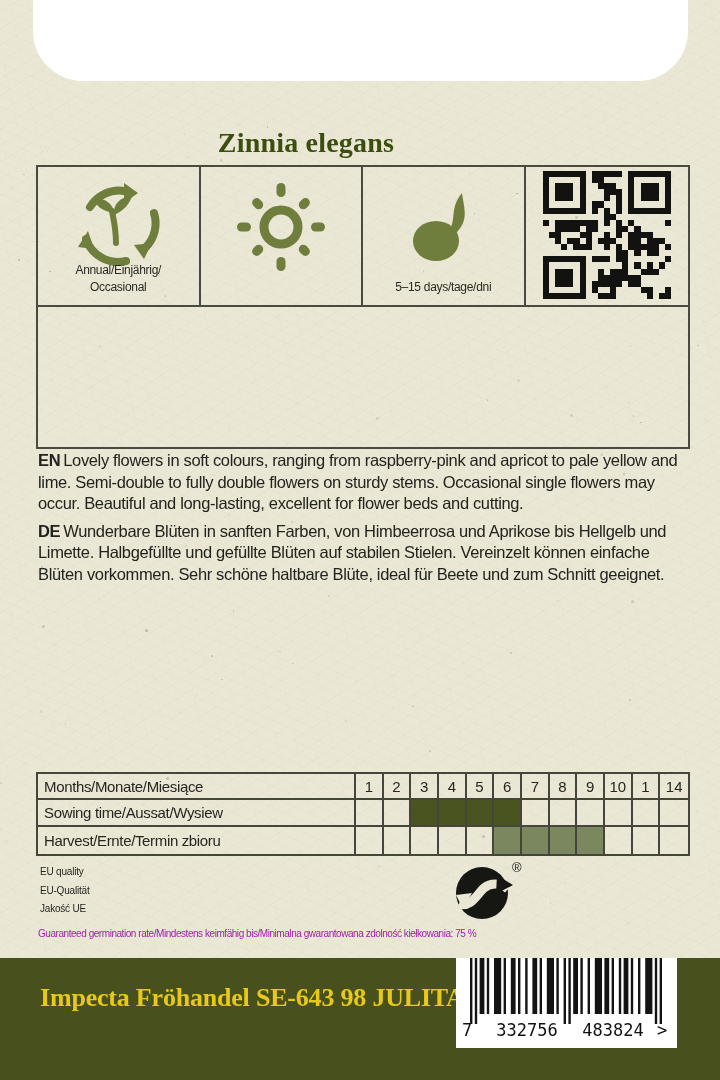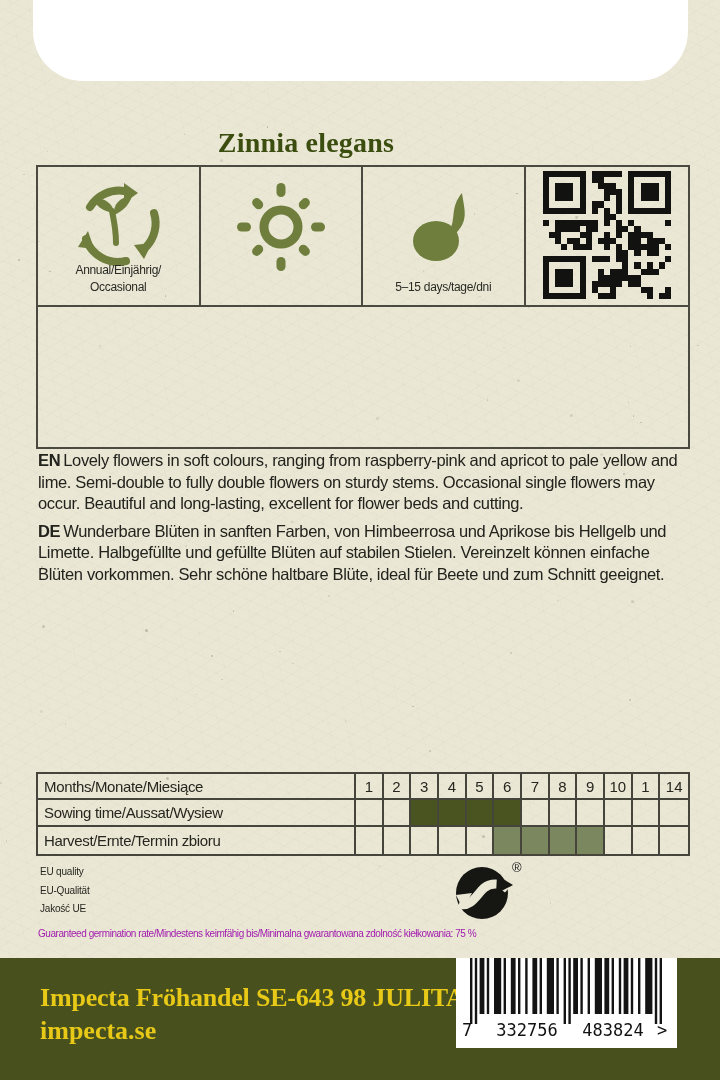--- a/index.html
+++ b/index.html
@@ -422,21 +422,20 @@
       <polygon points="1,33 17,31 8,47" fill="#eae7d5"></polygon>
       <polygon points="42,13 58,23 41,32" fill="#161612"></polygon>
     </svg>
     <span class="rmark">®</span>
   </div>
 
   <div class="germ">Guaranteed germination rate/Mindestens keimfähig bis/Minimalna gwarantowana zdolność kiełkowania: 75 %</div>
 
   <div class="footer">
     <div class="addr">Impecta Fröhandel SE-643 98 JULITA</div>
-    <div class="site">impecta.se</div>
     <div class="barcode-box">
       <svg id="barcode-bars" width="192" height="68" viewBox="0 0 80 68" preserveAspectRatio="none">
           <rect x="0" y="0" width="1" height="66" fill="#141414"></rect>
           <rect x="2" y="0" width="1" height="66" fill="#141414"></rect>
           <rect x="4" y="0" width="2" height="56" fill="#141414"></rect>
           <rect x="7" y="0" width="1" height="56" fill="#141414"></rect>
           <rect x="10" y="0" width="3" height="56" fill="#141414"></rect>
           <rect x="14" y="0" width="1" height="56" fill="#141414"></rect>
           <rect x="17" y="0" width="2" height="56" fill="#141414"></rect>
           <rect x="20" y="0" width="1" height="56" fill="#141414"></rect>

